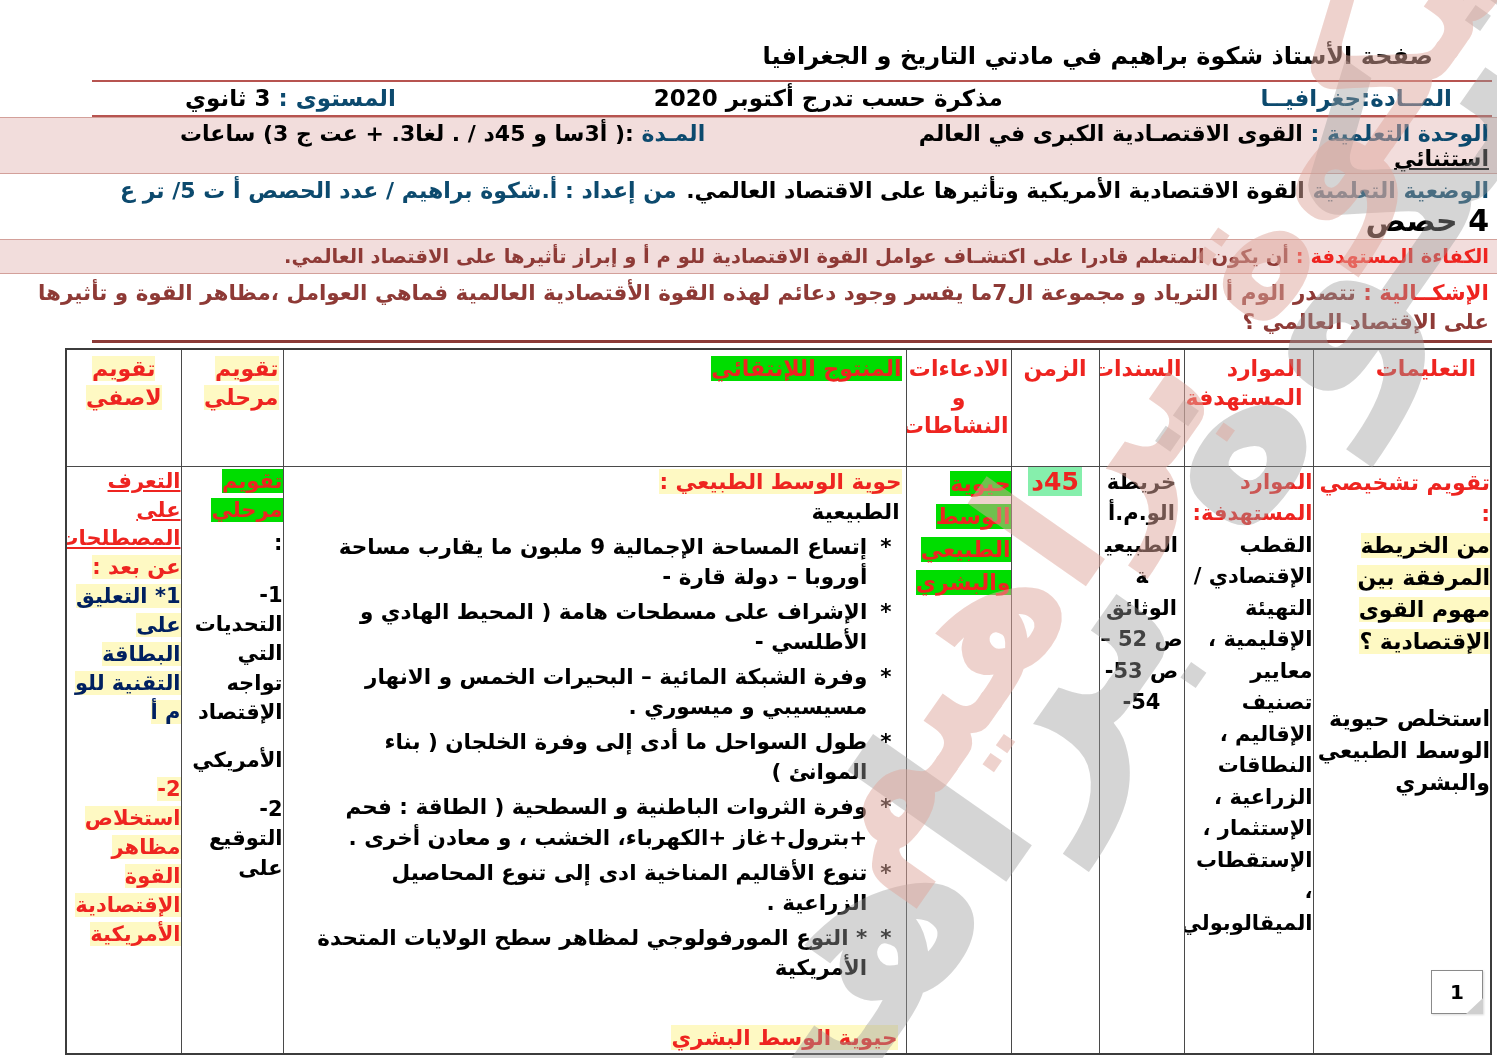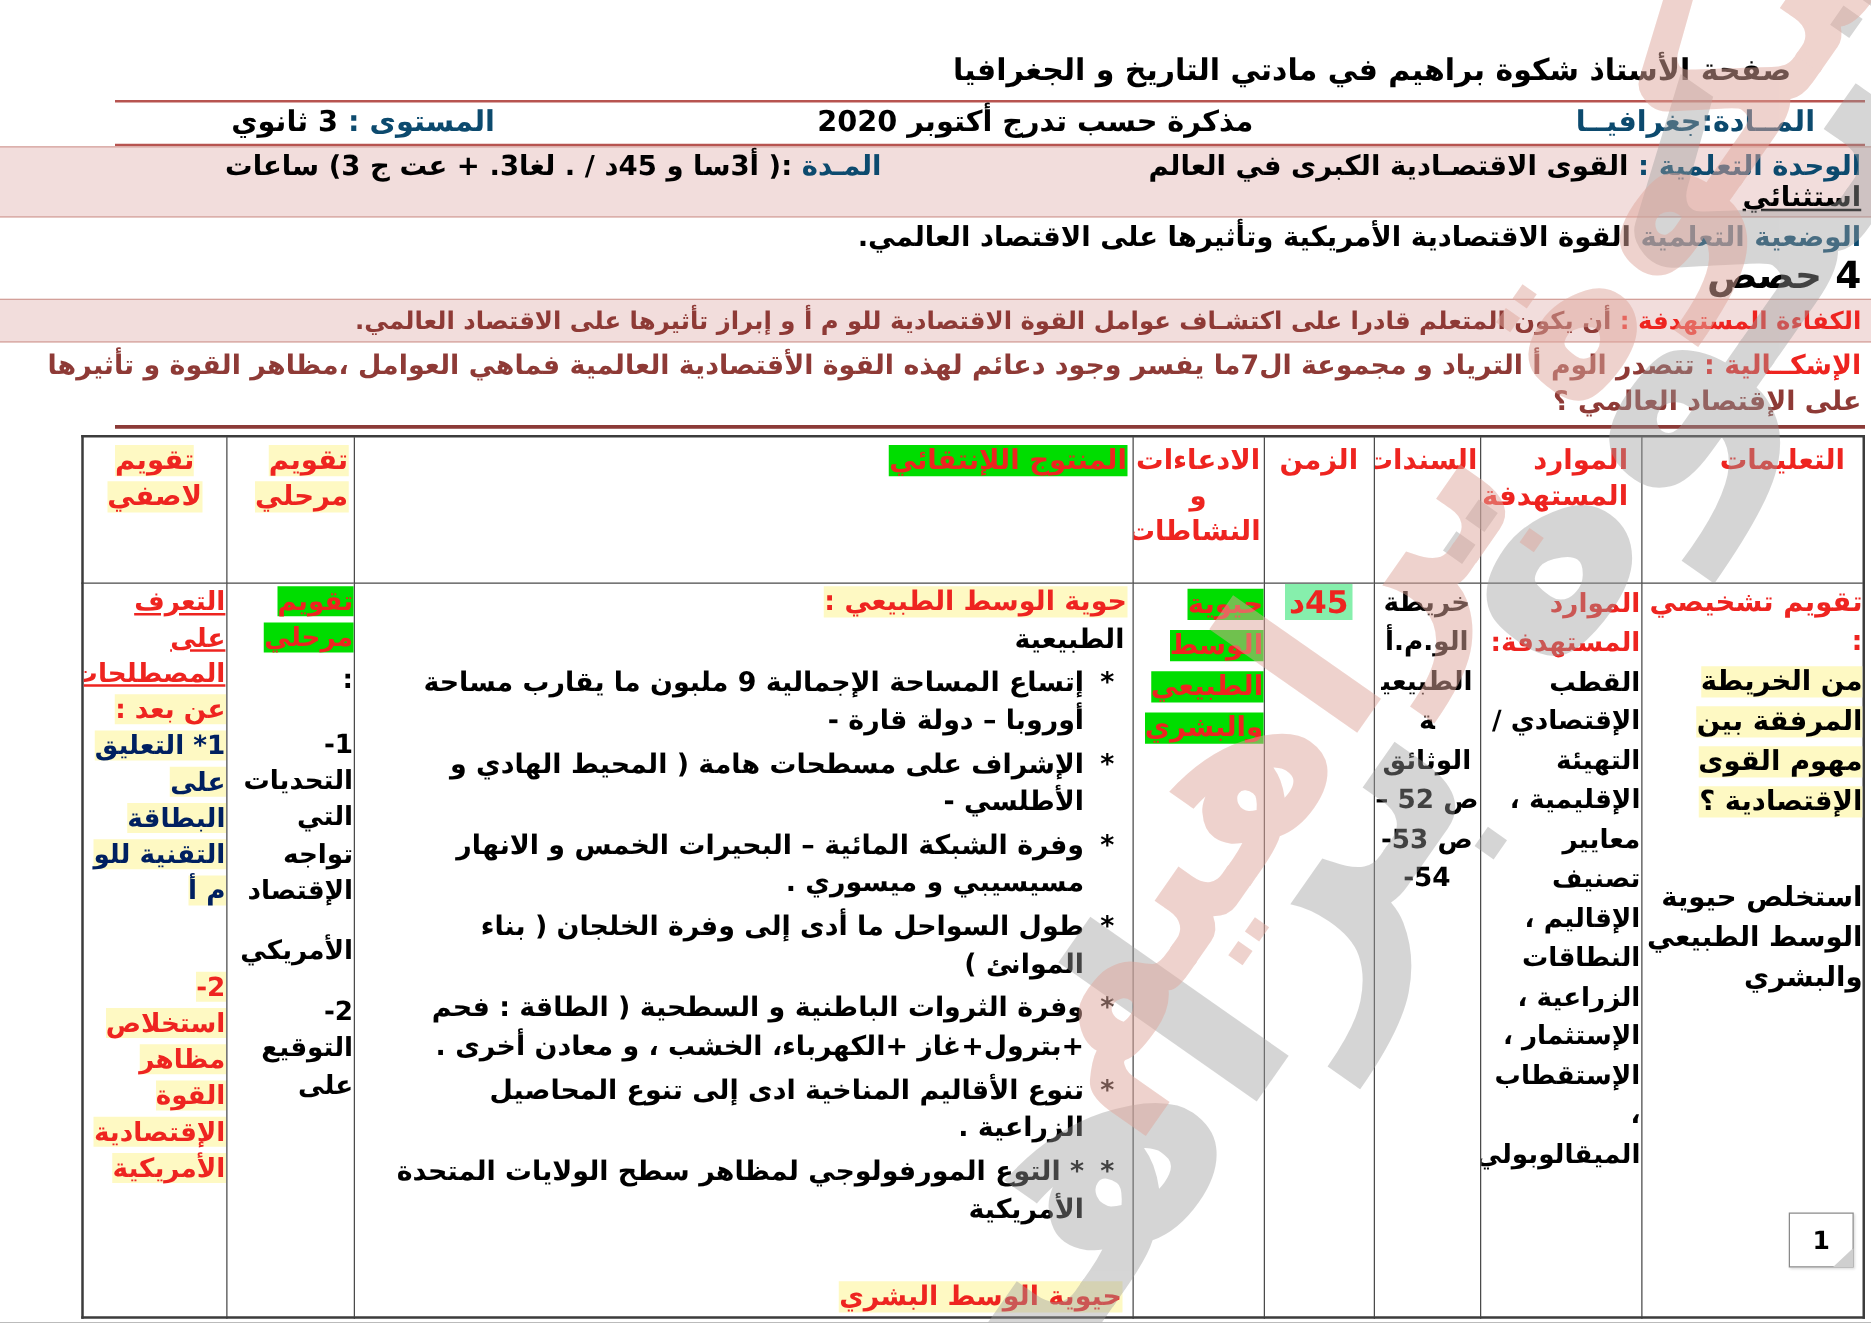--- a/index.html
+++ b/index.html
@@ -95,20 +95,21 @@
       <div class="l1">
         <span><span class="red">الوحدة التعلمية  :</span> <span class="blk">القوى الاقتصـادية الكبرى في العالم</span></span>
         <span><span class="red">المـدة</span><span class="blk"> :( أ3سا و 45د / . لغا3. + عت ج 3) ساعات</span></span>
       </div>
       <div class="l2 blk">استثنائي</div>
     </div>
 
     <div class="wrow">
       <div class="l1">
         <span><span class="red">الوضعية التعلمية</span> <span class="blk">القوة الاقتصادية الأمريكية وتأثيرها على الاقتصاد العالمي.</span></span>
+        <span class="red">من إعداد : أ.شكوة براهيم     / عدد الحصص أ ت 5/ تر ع</span>
       </div>
       <div class="l2 blk">4 حصص</div>
     </div>
 
     <div class="band band2">
       <span class="bred">الكفاءة المستهدفة :</span>
       <span class="maroon">أن يكون المتعلم قادرا على اكتشـاف عوامل القوة الاقتصادية للو م أ  و إبراز تأثيرها على الاقتصاد العالمي.</span>
     </div>
 
     <div class="problem">

